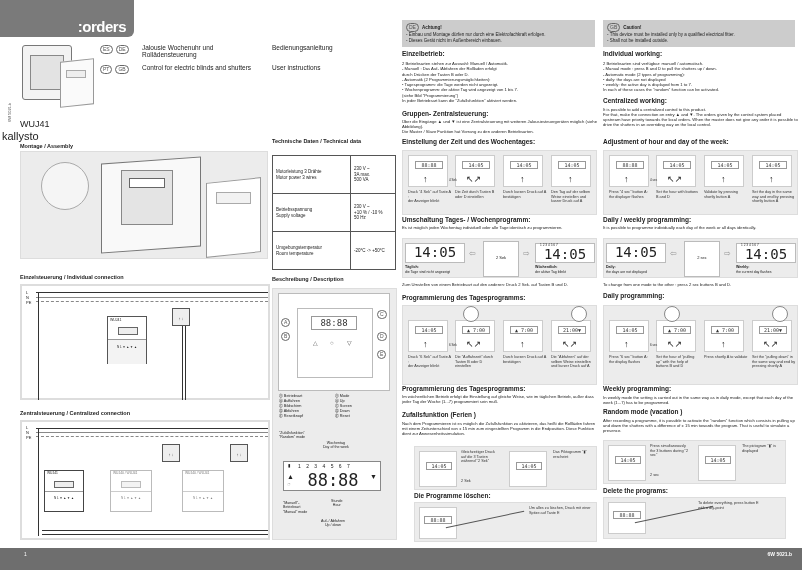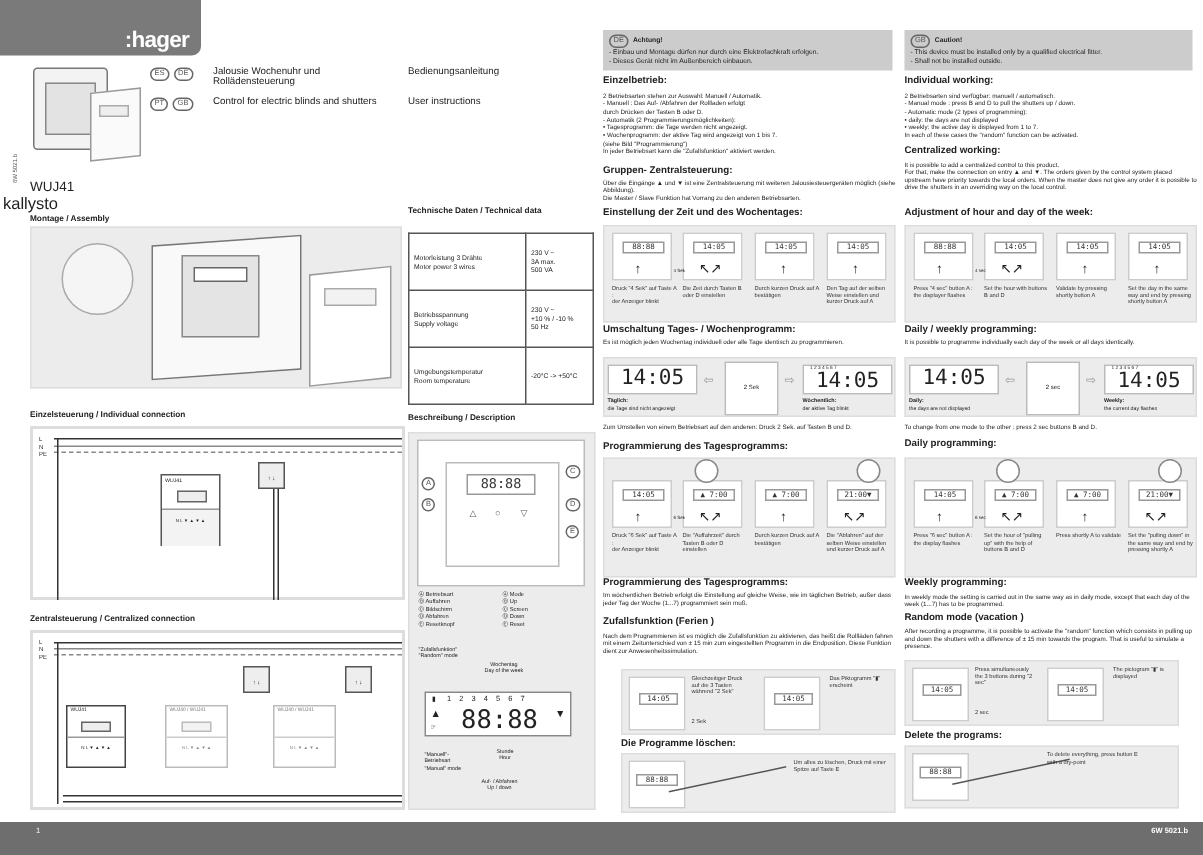--- a/index.html
+++ b/index.html
@@ -24,21 +24,21 @@
 .step{position:absolute;background:#fff;border:1px solid #ccc}
 .cap{position:absolute;font-size:3.8px;line-height:1.25;color:#333}
 .wire{position:absolute;background:#333}
 .wire-d{position:absolute;border-top:1px dashed #888}
 .big-lcd{font-family:"DejaVu Sans Mono",monospace;font-size:14px;color:#222;text-align:center}
 </style>
 </head>
 <body>
 
 <div class="abs logo-bar">
-  <div class="abs logo">:hager</div>
+  <div class="abs logo">:orders</div>
 </div>
 
 <div class="abs" style="left:22px;top:40px;width:70px;height:70px">
   <div class="abs" style="left:0;top:5px;width:50px;height:55px;border:1px solid #777;background:#f3f3f3;border-radius:3px"></div>
   <div class="abs" style="left:8px;top:15px;width:34px;height:35px;border:1px solid #888;background:#e3e3e3"></div>
   <div class="abs" style="left:38px;top:20px;width:34px;height:46px;border:1px solid #999;background:#fafafa;transform:skewY(-6deg)"></div>
   <div class="abs" style="left:44px;top:30px;width:20px;height:8px;border:1px solid #aaa;background:#eee"></div>
 </div>
 <div class="abs side-code" style="left:8px;top:122px">6W 5021.b</div>
 

